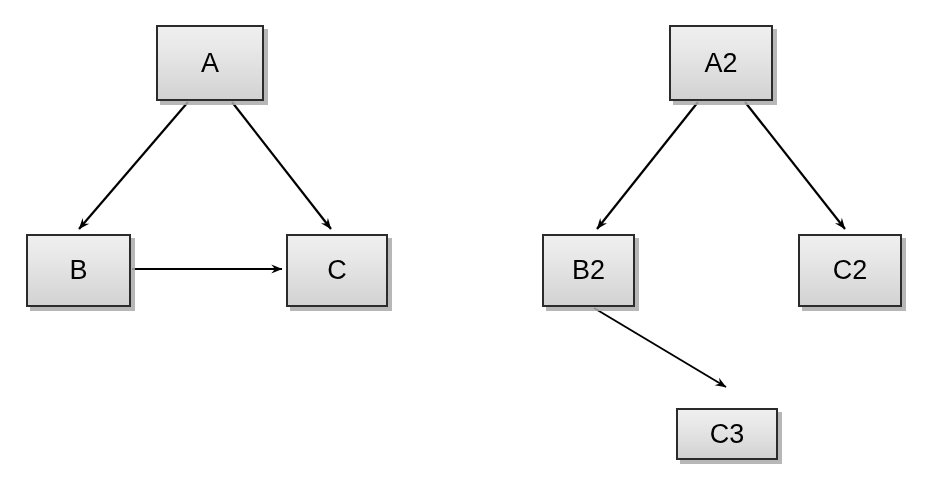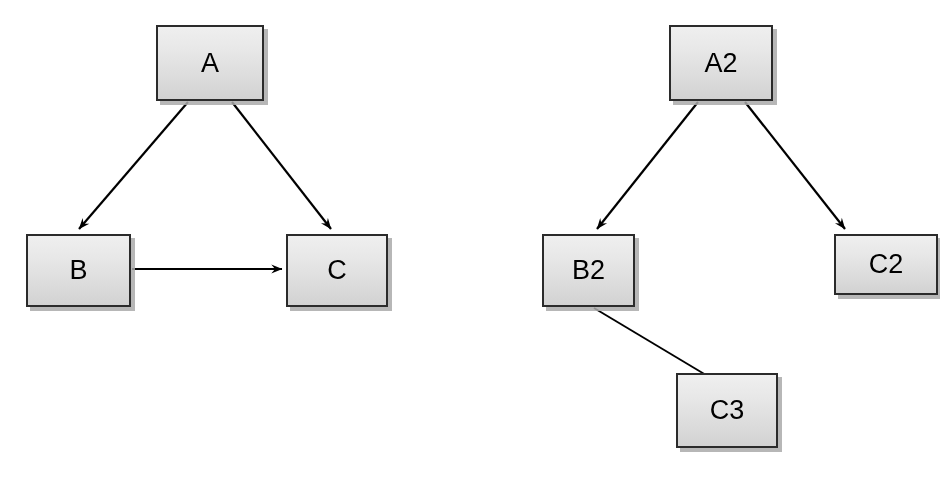--- a/index.html
+++ b/index.html
@@ -82,21 +82,21 @@
   </div>
 
   <div class="node" style="left:669px; top:25px; width:104px; height:76px;">
     <span class="node-label">A2</span>
   </div>
 
   <div class="node" style="left:542px; top:234px; width:93px; height:73px;">
     <span class="node-label">B2</span>
   </div>
 
-  <div class="node" style="left:798px; top:234px; width:104px; height:61px;margin-left:36px;">
+  <div class="node" style="left:798px; top:234px; width:104px; height:73px;">
     <span class="node-label">C2</span>
   </div>
 
-  <div class="node" style="left:676px; top:373px; width:102px; height:75px;">
+  <div class="node" style="left:676px; top:408px; width:102px; height:52px;">
     <span class="node-label">C3</span>
   </div>
 
 </div>
 
 </body></html>

